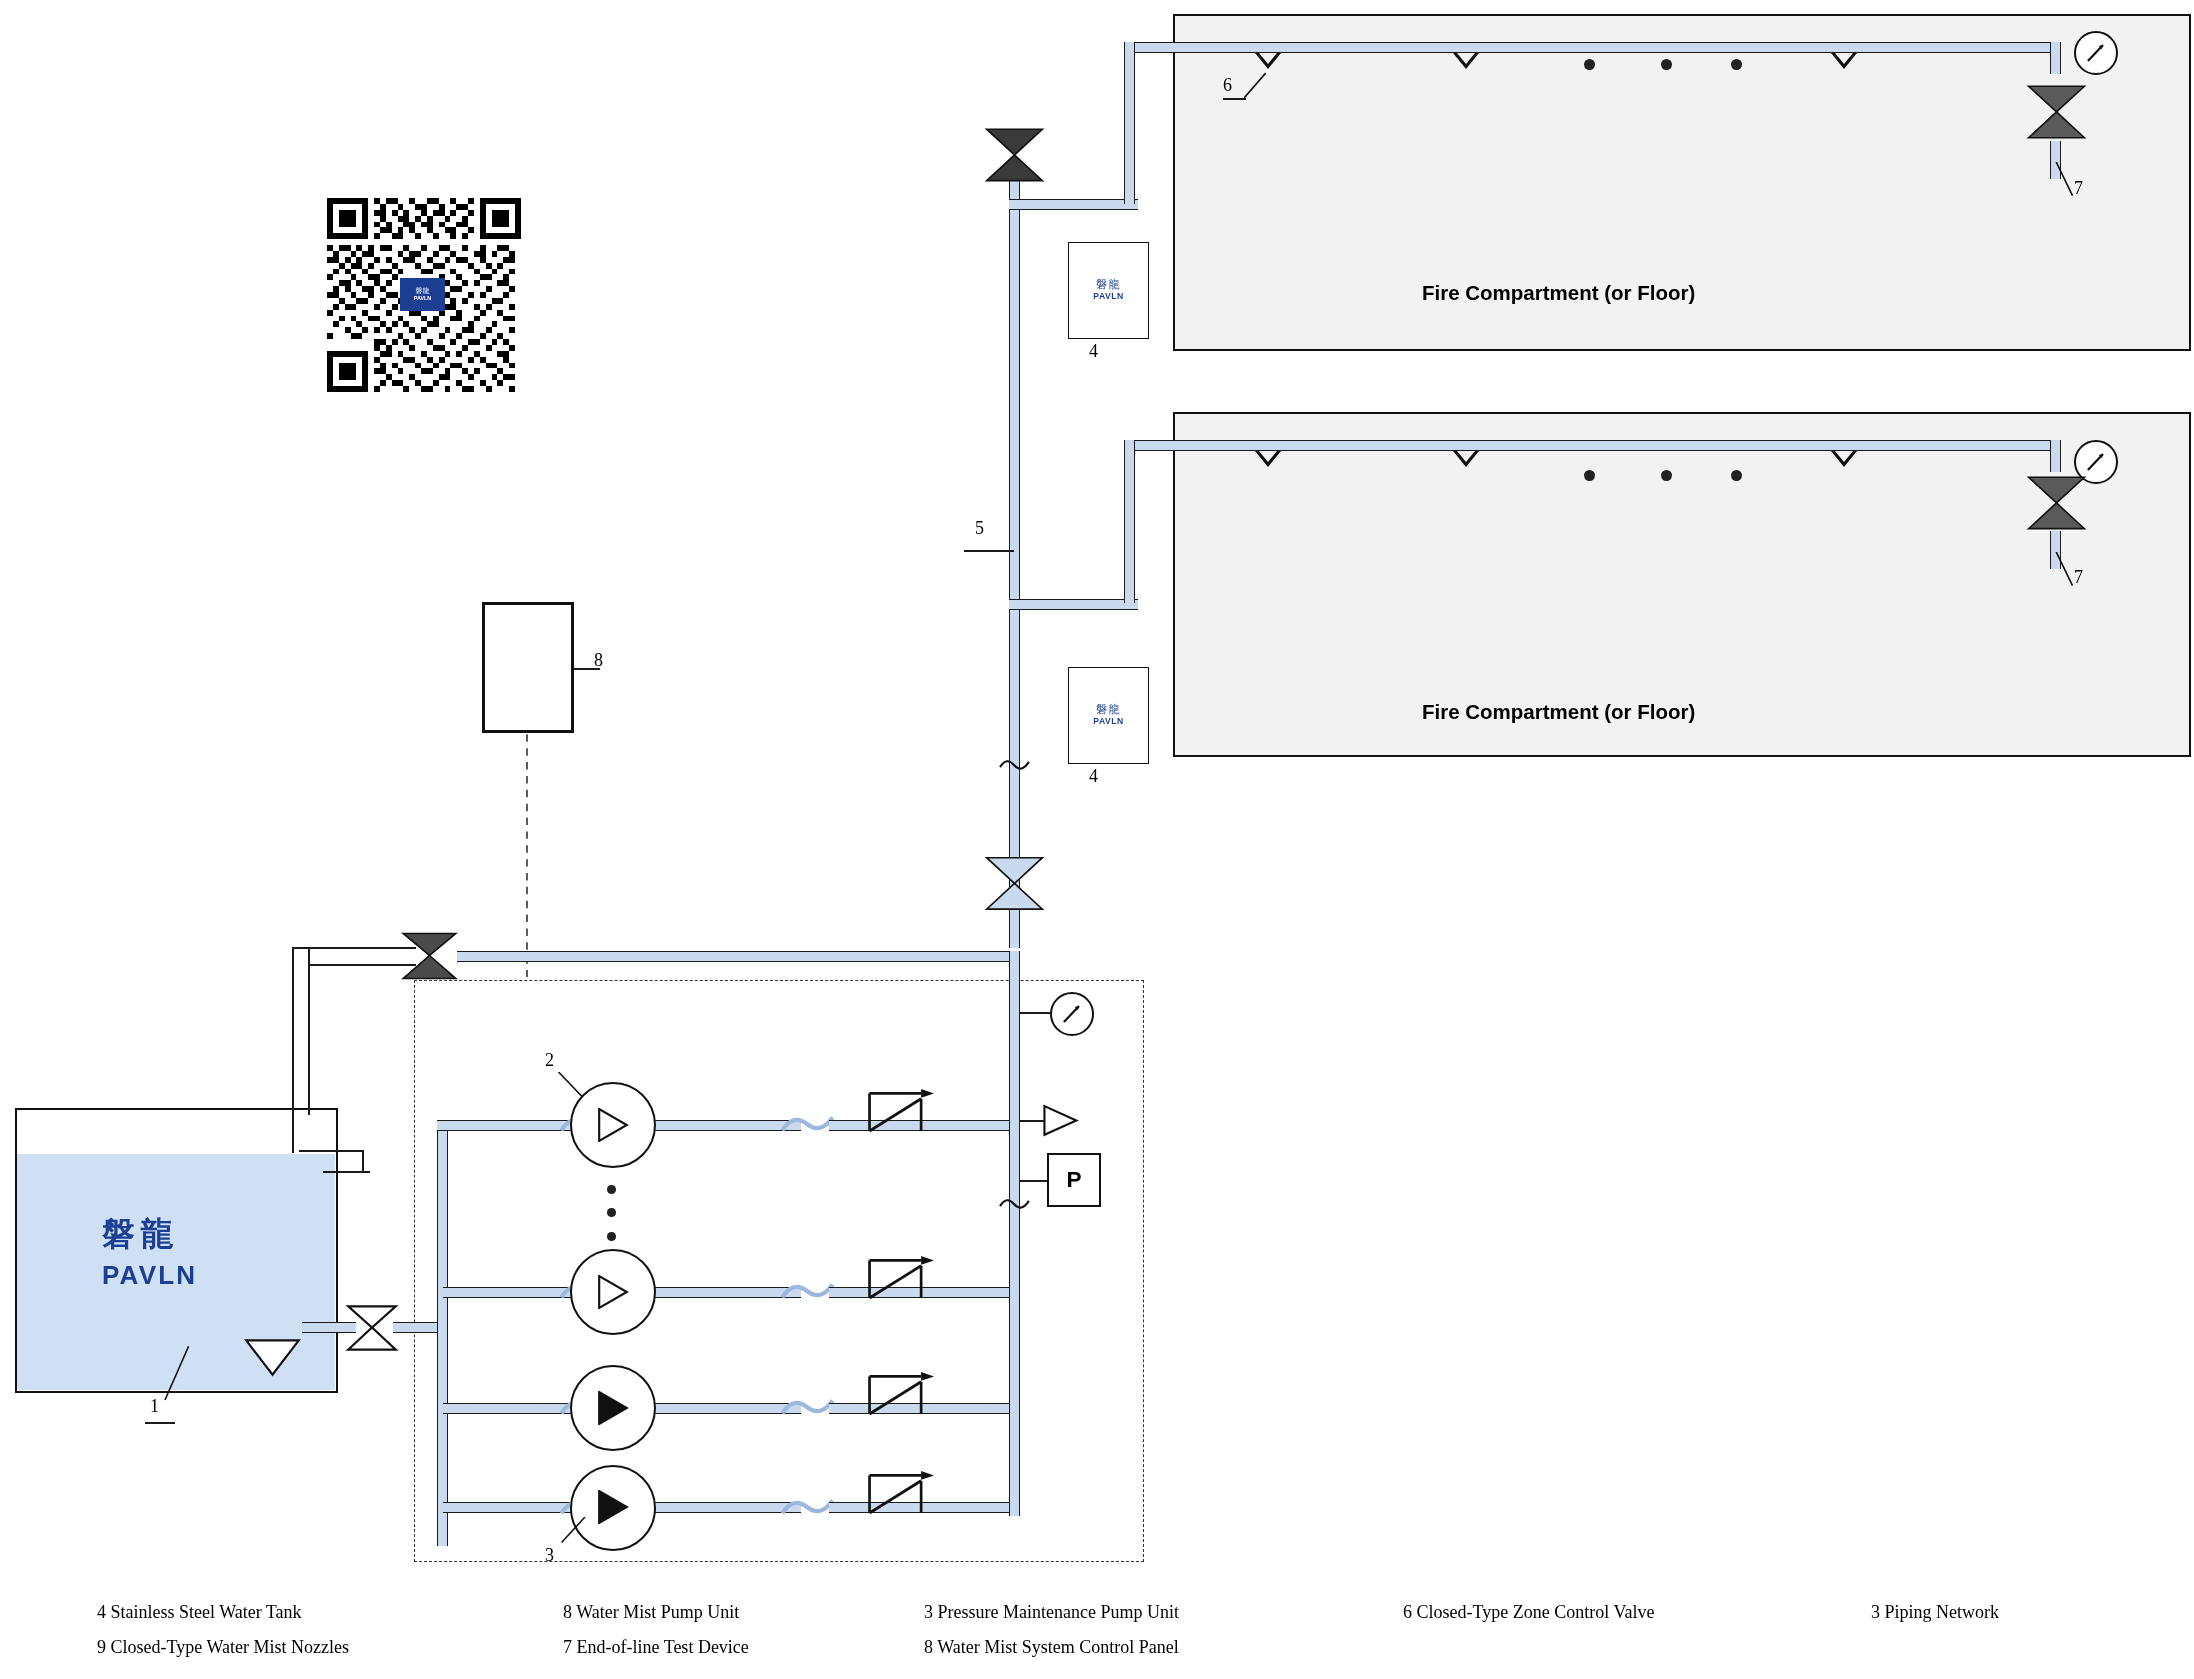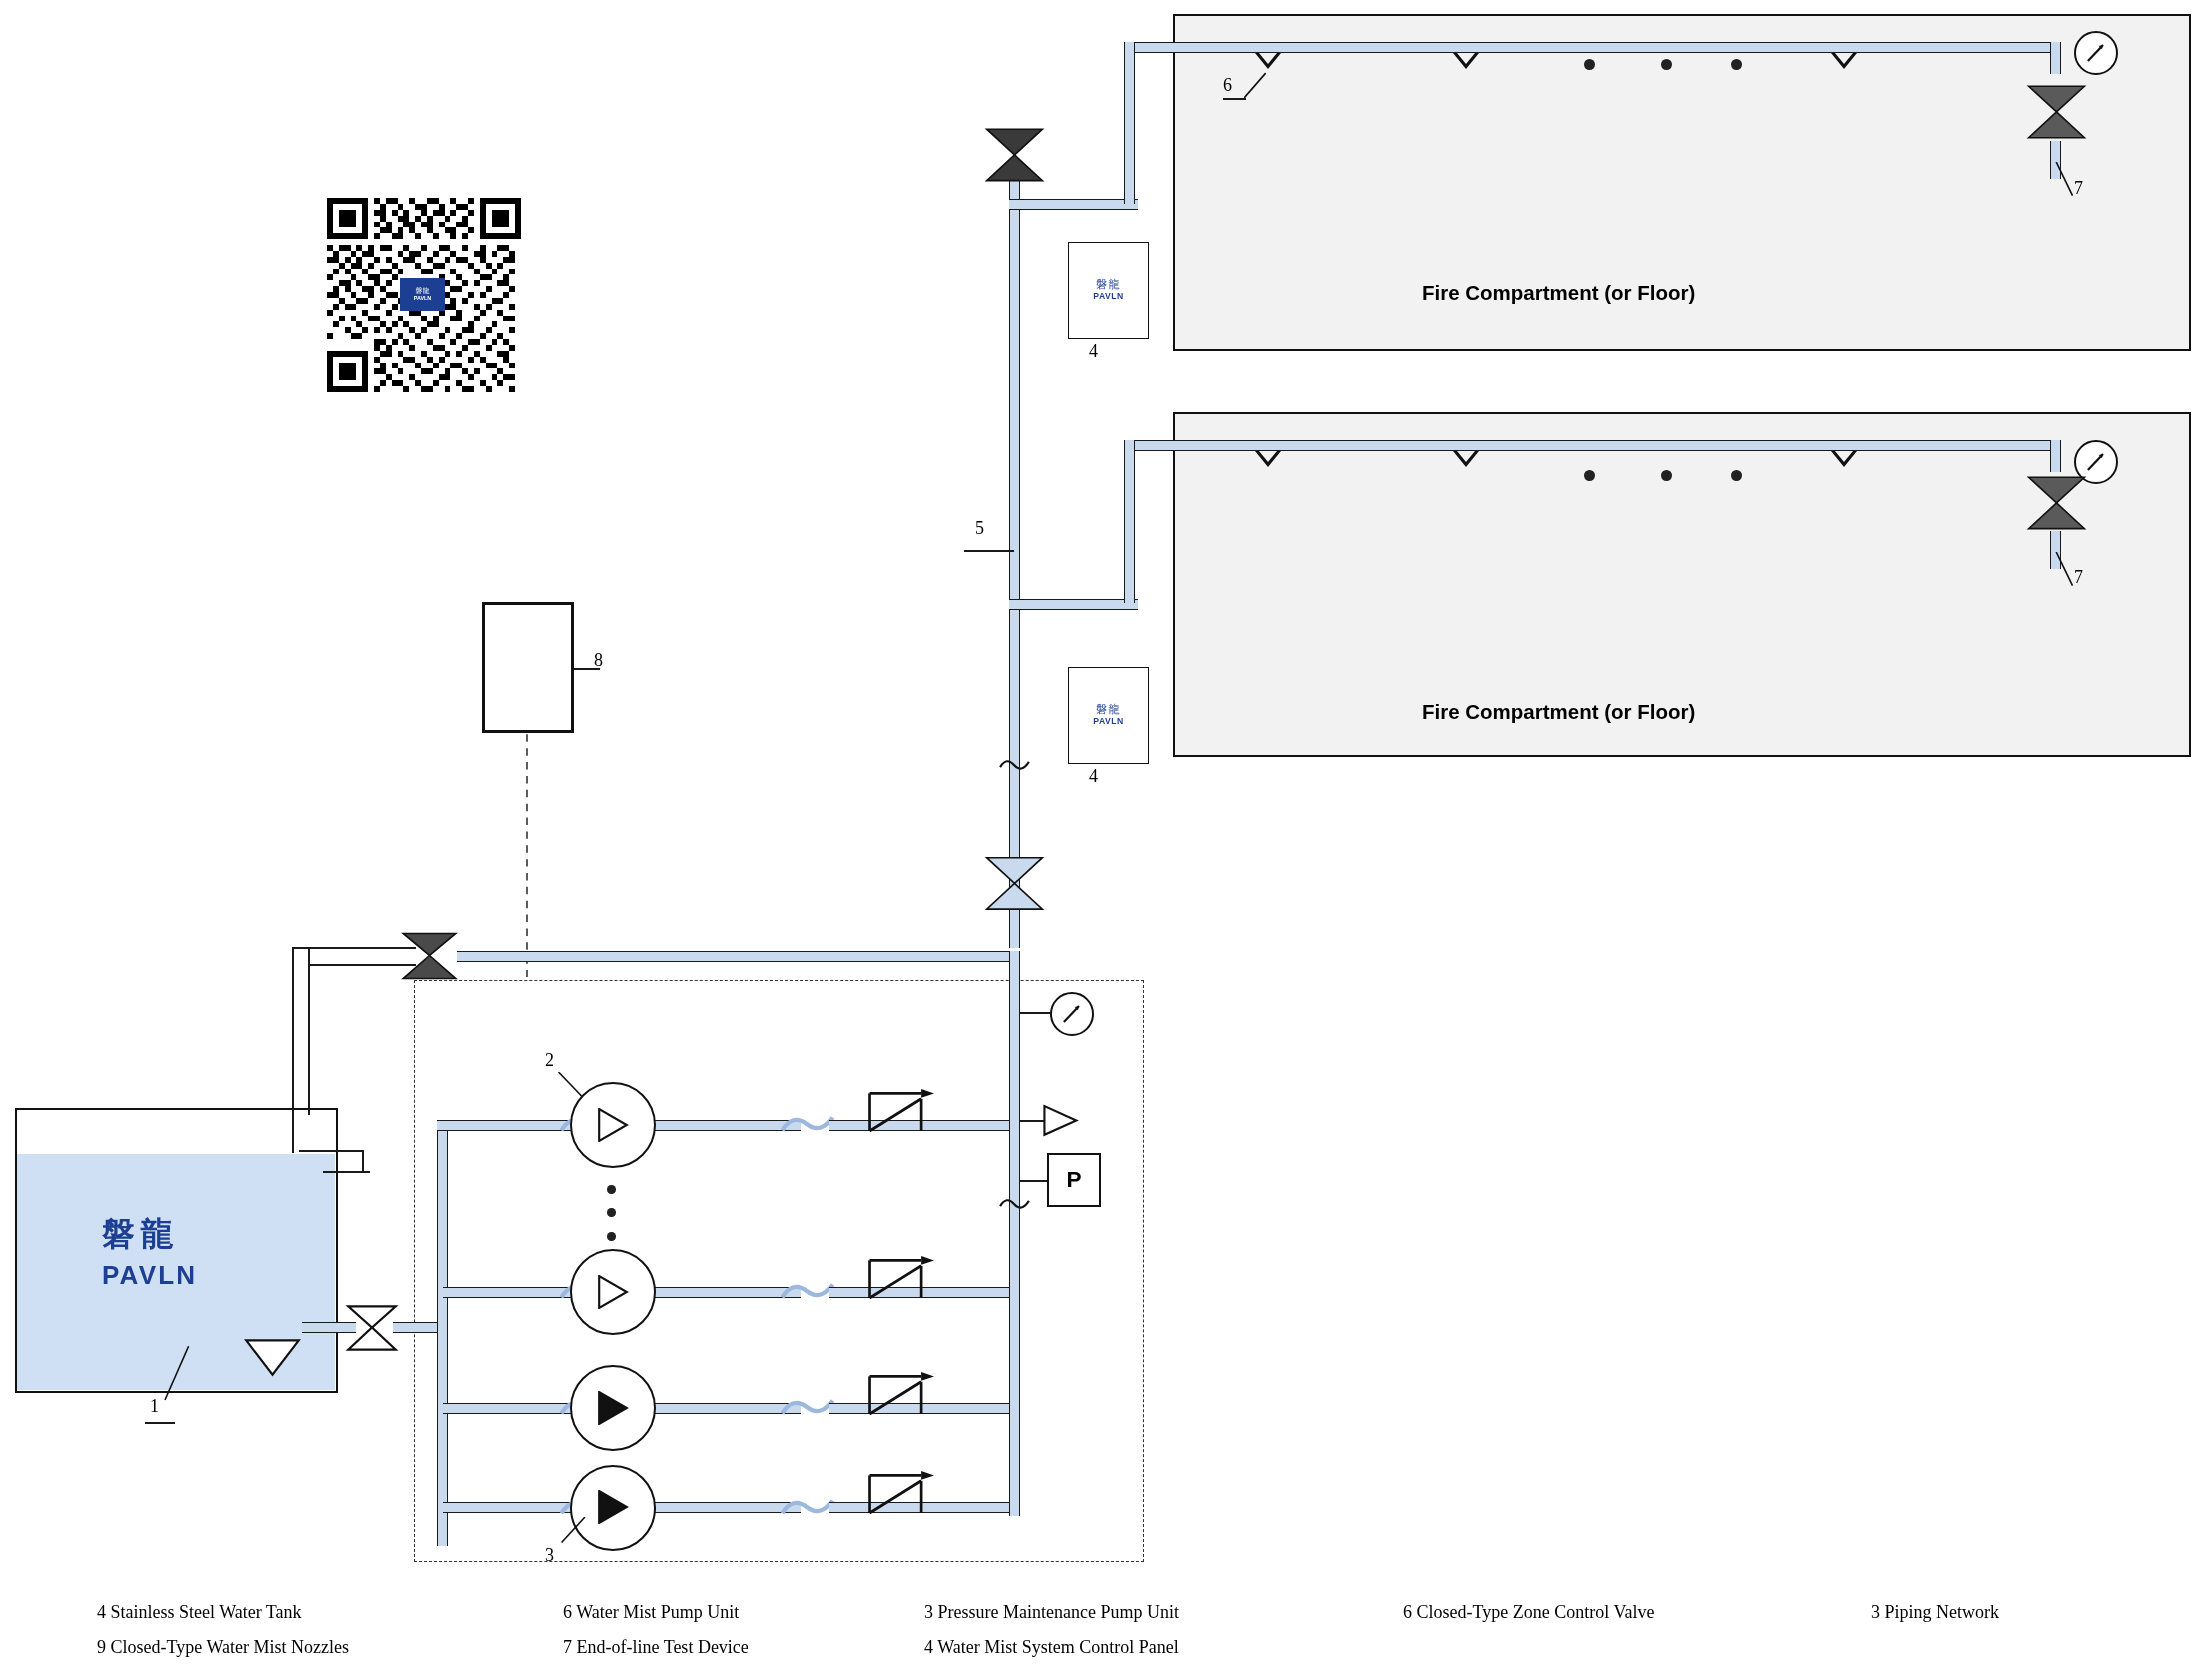--- a/index.html
+++ b/index.html
@@ -848,22 +848,22 @@
         <polygon points="6,4 6,58 66,31" fill="#fff" stroke="#111" stroke-width="4"></polygon>
       </svg>
   </div>
 
   <div class="thinline-h" style="left:1020px;top:1180px;width:30px;"></div>
   <div class="pbox" style="left:1047px;top:1153px;width:54px;height:54px;">
     <span>P</span>
   </div>
 
   <div class="legend" style="left:97px;top:1602px;">4 Stainless Steel Water Tank</div>
-  <div class="legend" style="left:563px;top:1602px;">6 Water Mist Pump Unit</div>
+  <div class="legend" style="left:563px;top:1602px;">8 Water Mist Pump Unit</div>
   <div class="legend" style="left:924px;top:1602px;">3 Pressure Maintenance Pump Unit</div>
   <div class="legend" style="left:1403px;top:1602px;">6 Closed-Type Zone Control Valve</div>
   <div class="legend" style="left:1871px;top:1602px;">3 Piping Network</div>
   <div class="legend" style="left:97px;top:1637px;">9 Closed-Type Water Mist Nozzles</div>
   <div class="legend" style="left:563px;top:1637px;">7 End-of-line Test Device</div>
-  <div class="legend" style="left:924px;top:1637px;">4 Water Mist System Control Panel</div>
+  <div class="legend" style="left:924px;top:1637px;">8 Water Mist System Control Panel</div>
 
 </div>
 
 
 </body></html>

